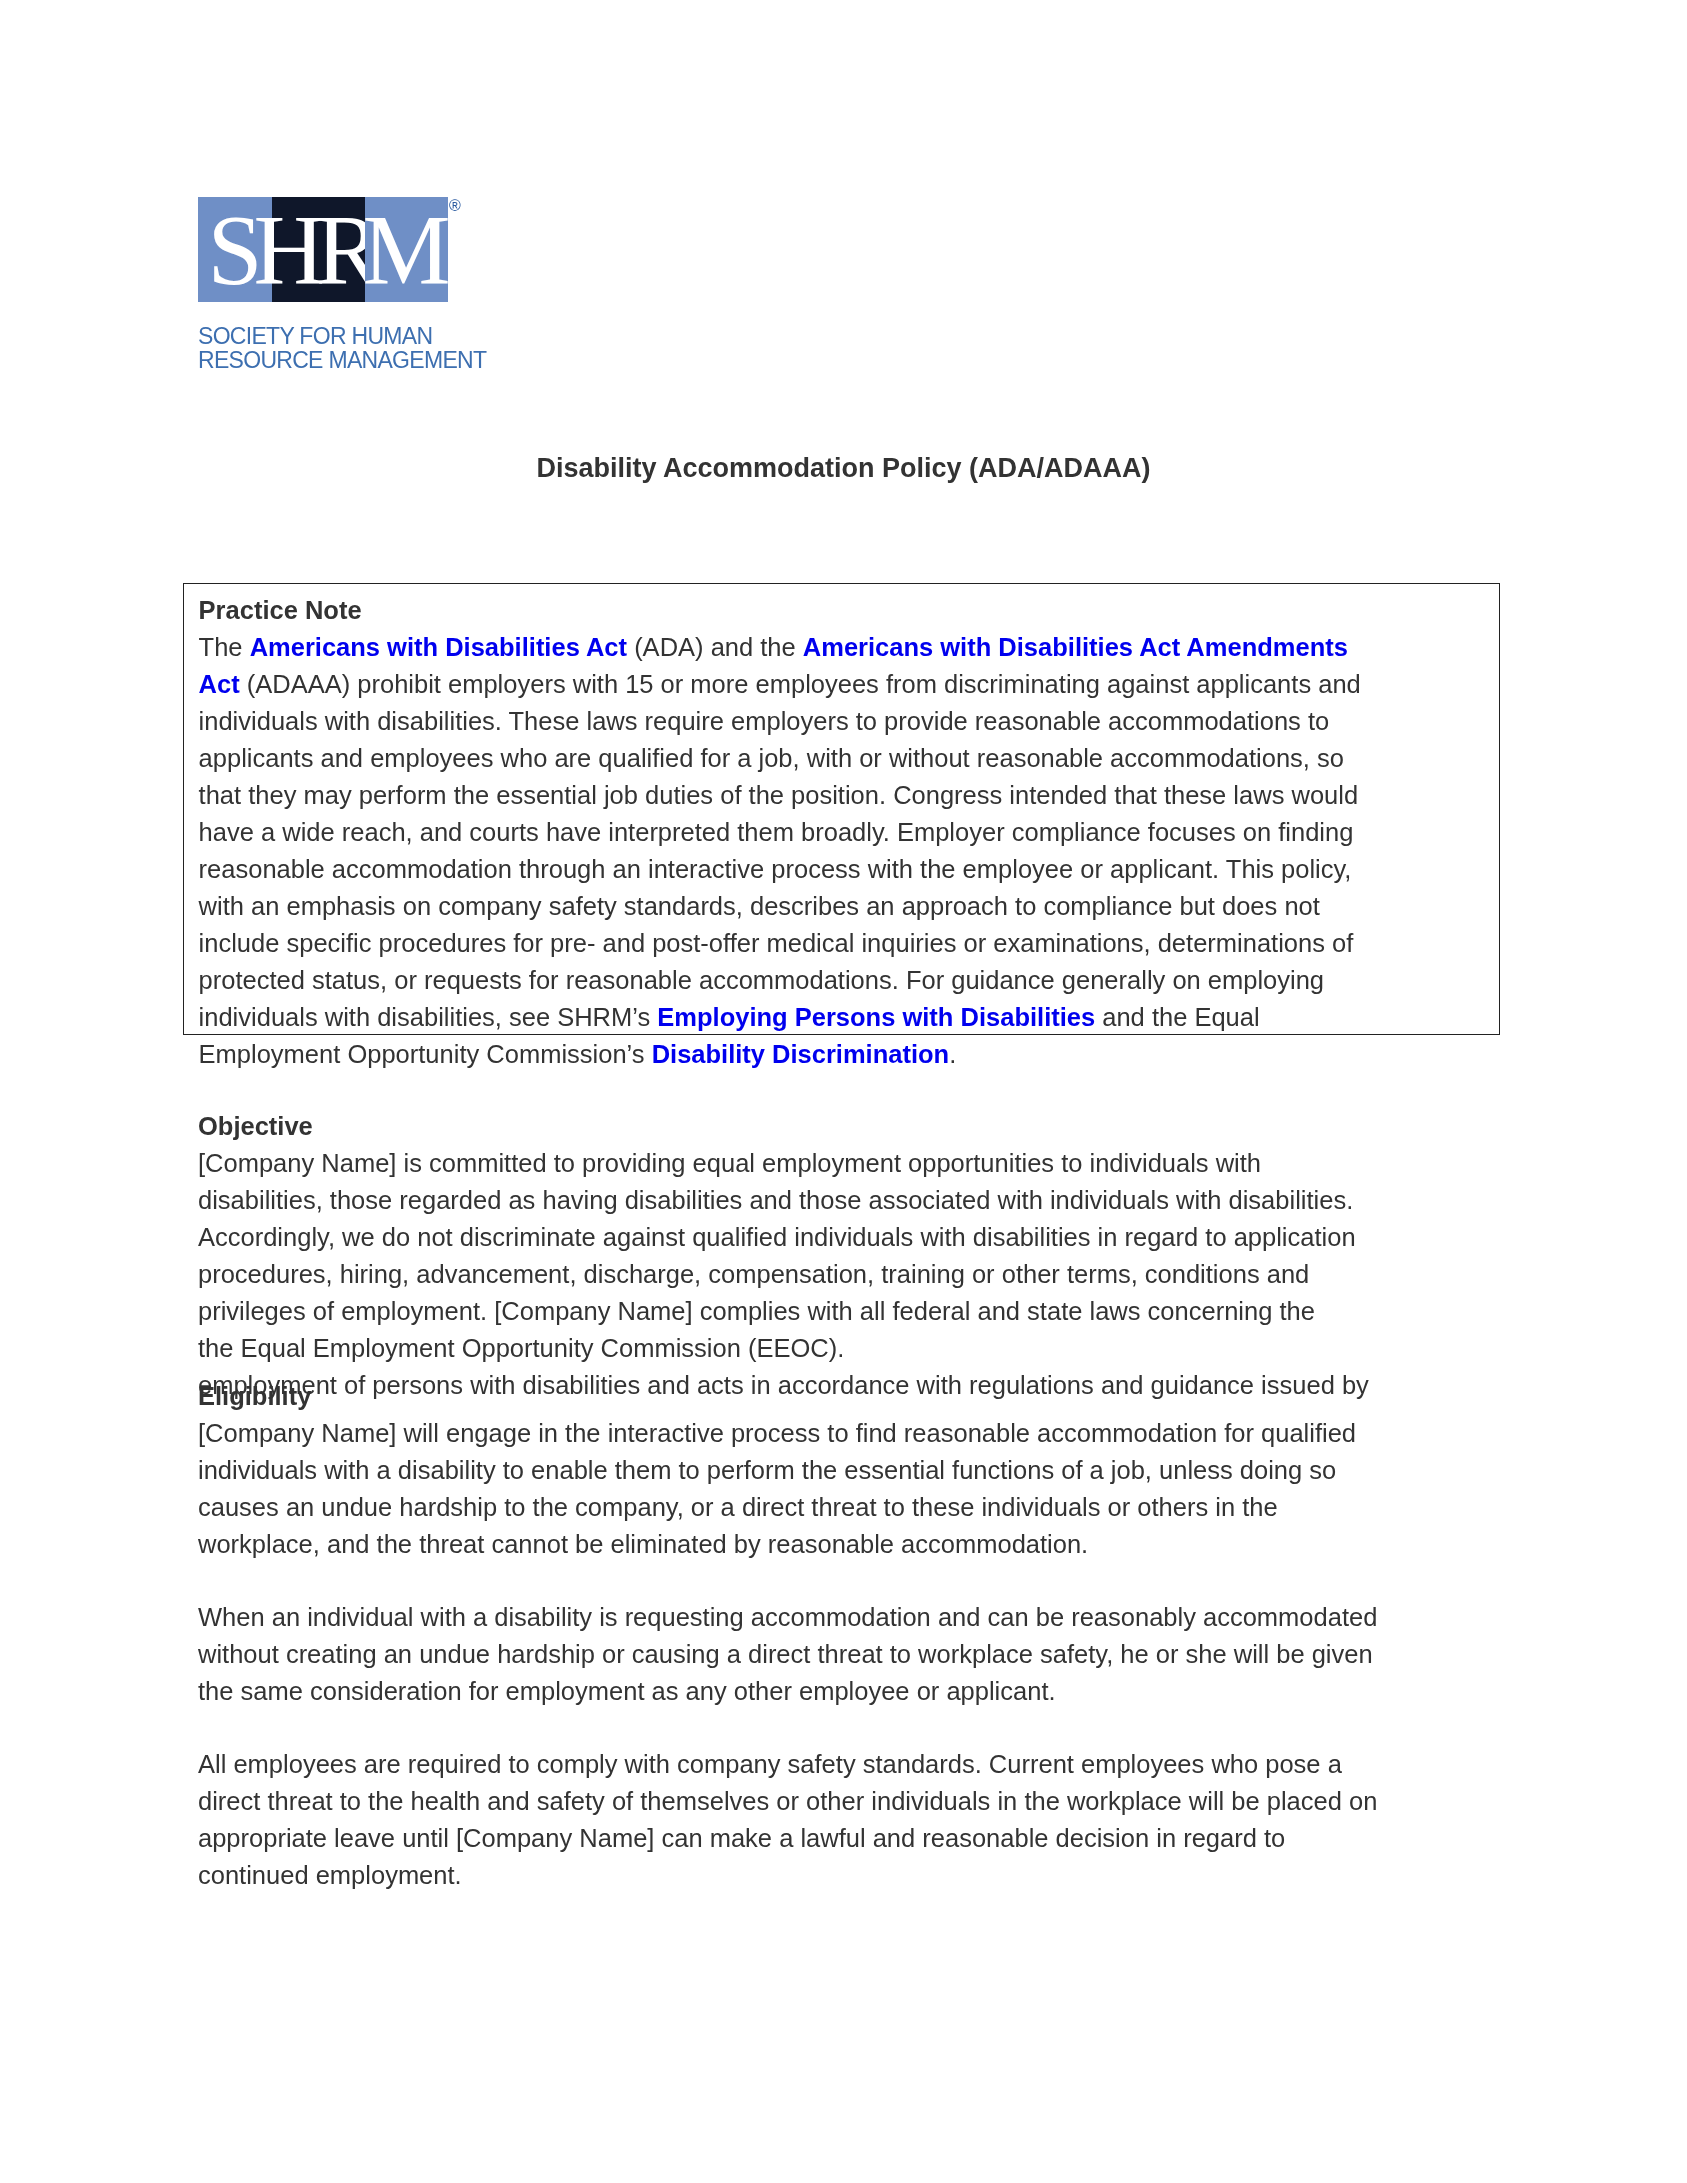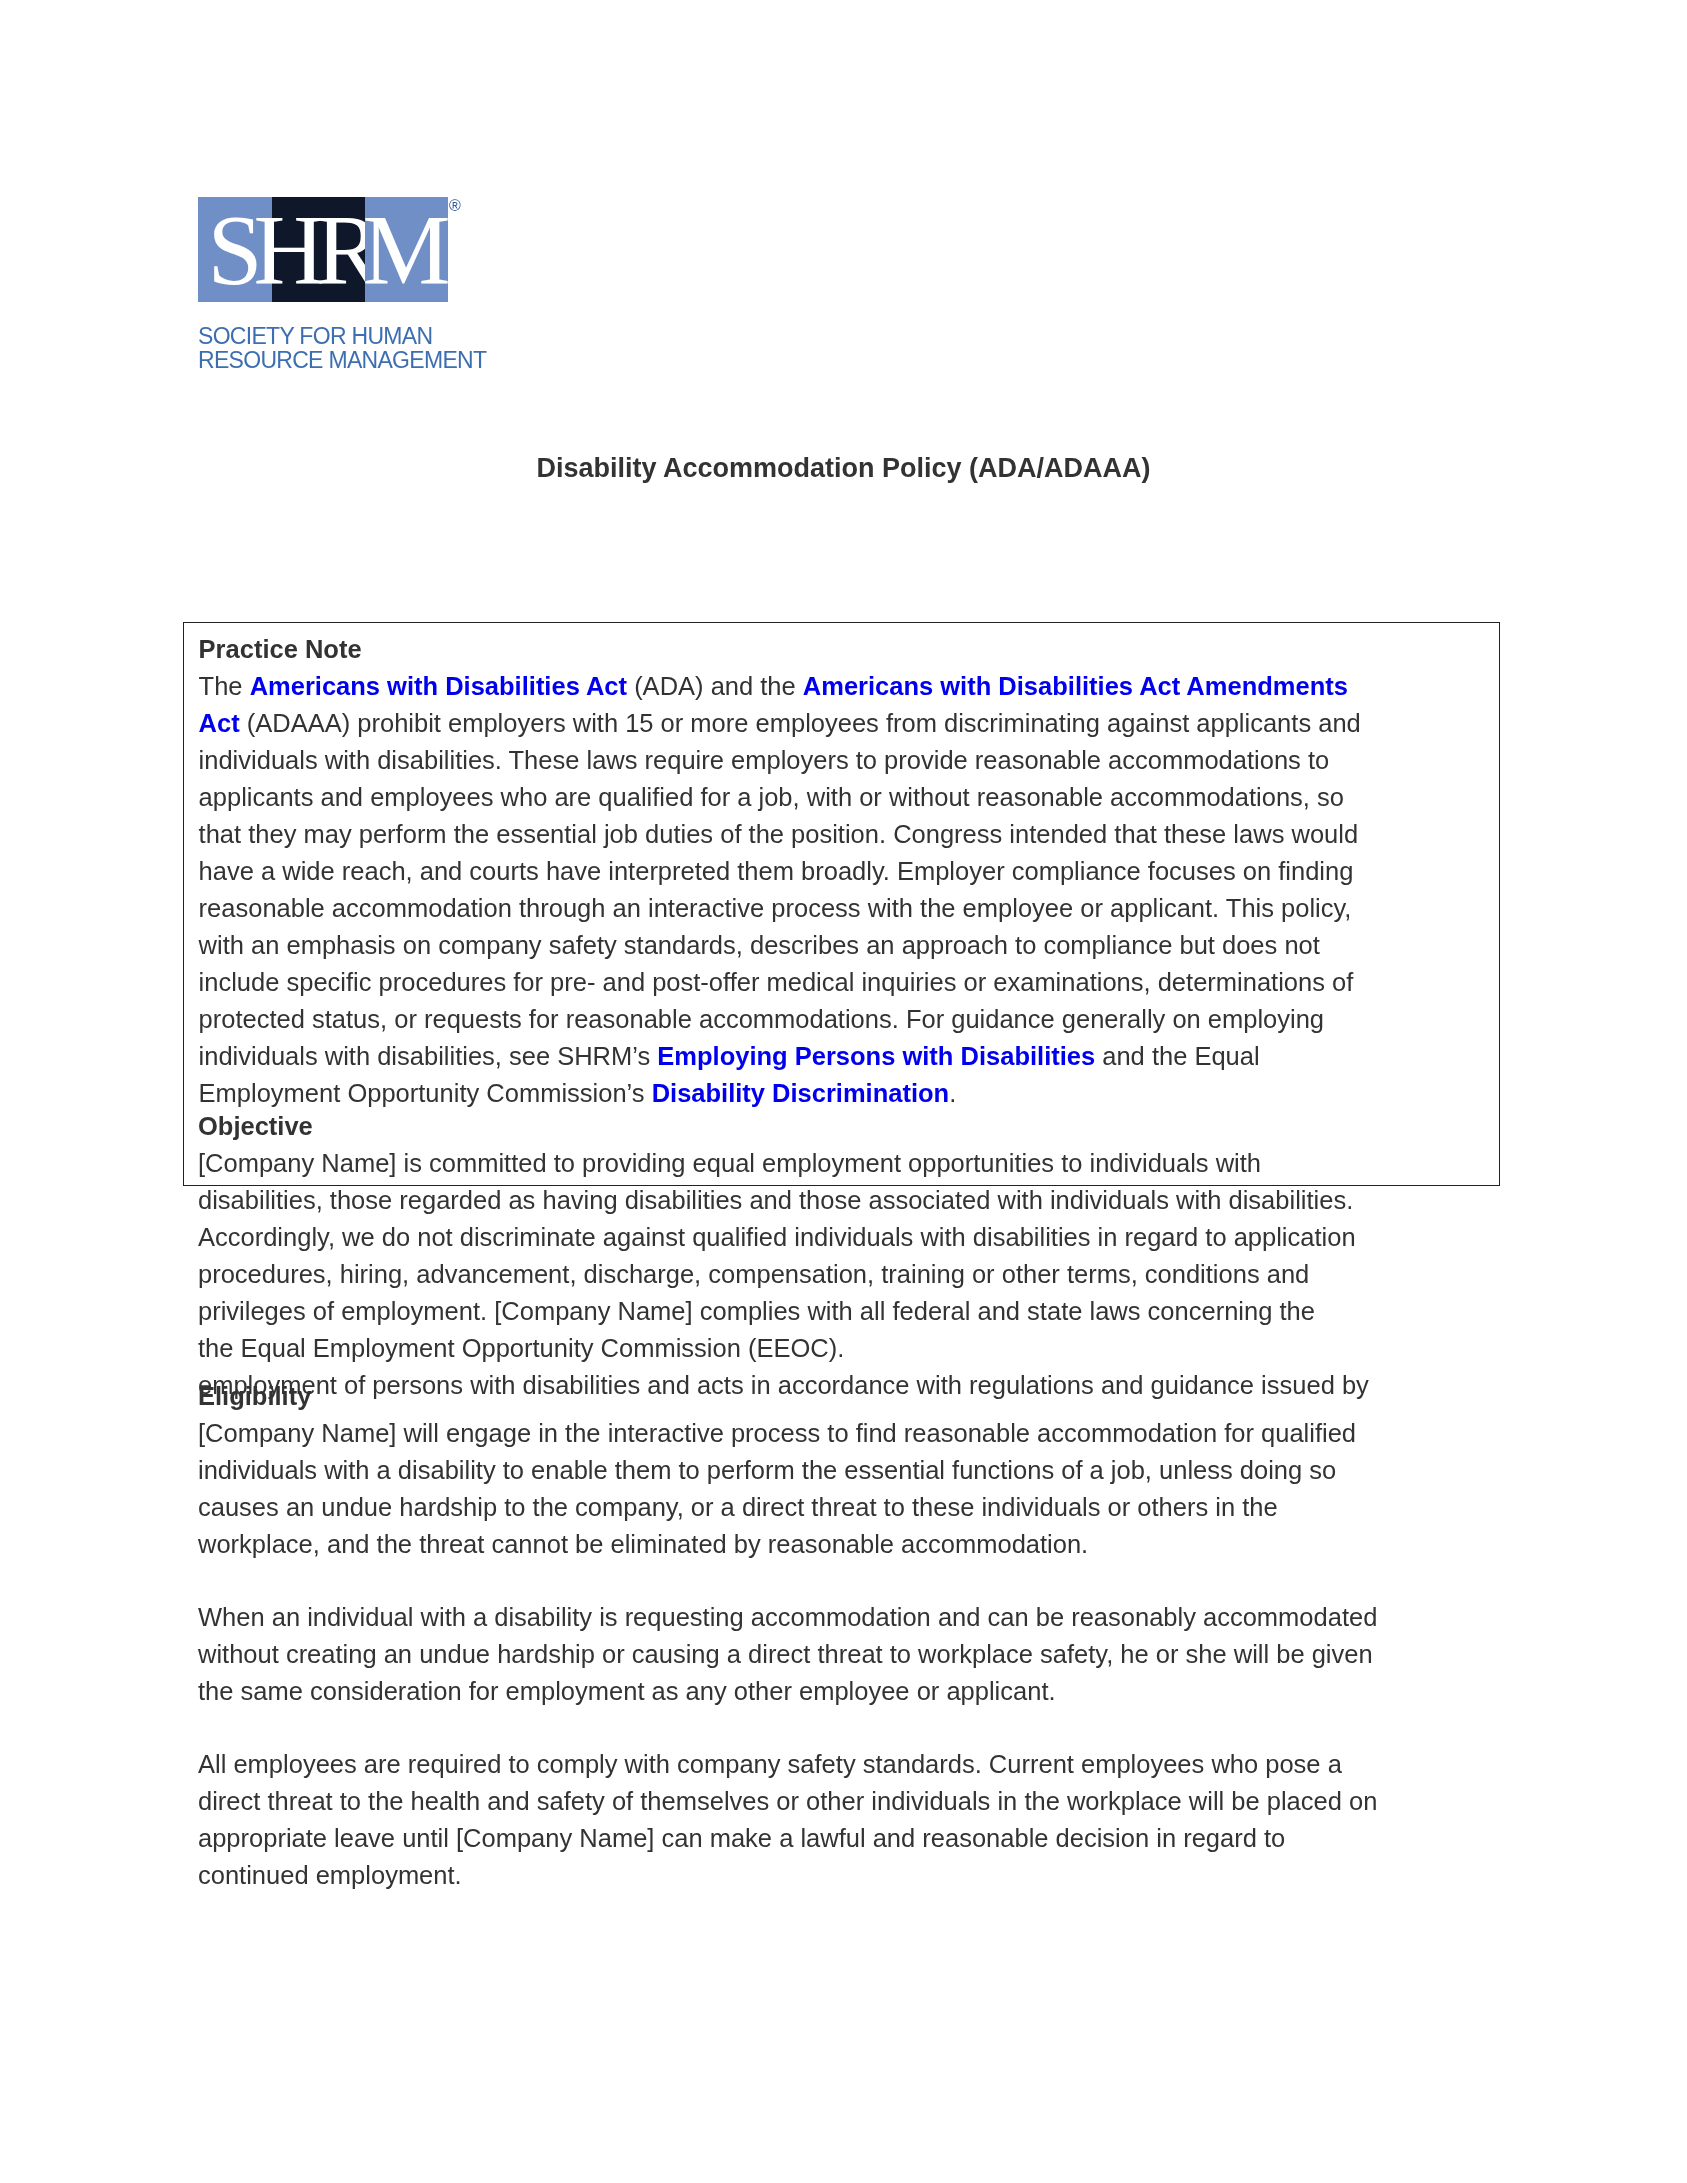--- a/index.html
+++ b/index.html
@@ -13,21 +13,21 @@
           font-family: "Liberation Serif", serif; color: #ffffff; font-size: 99px; line-height: 1; }
   .tile-s { width: 74px; background: #6f8fc6; }
   .tile-hr { width: 93px; background: #0f172a; letter-spacing: -9.3px; padding-right: 11px; box-sizing: border-box; }
   .tile-m { width: 83px; background: #6f8fc6; }
   .reg { position: absolute; left: 251px; top: 0px; font-size: 16px; color: #2a5aa0; font-family: "Liberation Sans", sans-serif; }
   .logo-sub { color: #3d6fb0; font-size: 23px; line-height: 24px; margin-top: 22px; letter-spacing: -0.7px; white-space: nowrap; }
 
   .doc-title { position: absolute; left: 0; width: 1687px; top: 453px; text-align: center;
                font-weight: bold; font-size: 27px; color: #333333; }
 
-  .note-box { position: absolute; left: 183px; top: 622px; width: 1317px; height: 564px;
+  .note-box { position: absolute; left: 183px; top: 583px; width: 1317px; height: 452px;
               border: 1.7px solid #222222; box-sizing: border-box; padding: 0 0 0 14.6px; }
   .text-block { font-size: 25.5px; line-height: 37px; }
   .note-box .text-block { margin-top: 8px; }
   .heading { font-weight: bold; }
   .link { color: #0000ee; font-weight: bold; cursor: pointer; }
   .line { white-space: nowrap; display: block; }
 
   .section { position: absolute; left: 198px; width: 1323px; }
 </style>
 </head>

